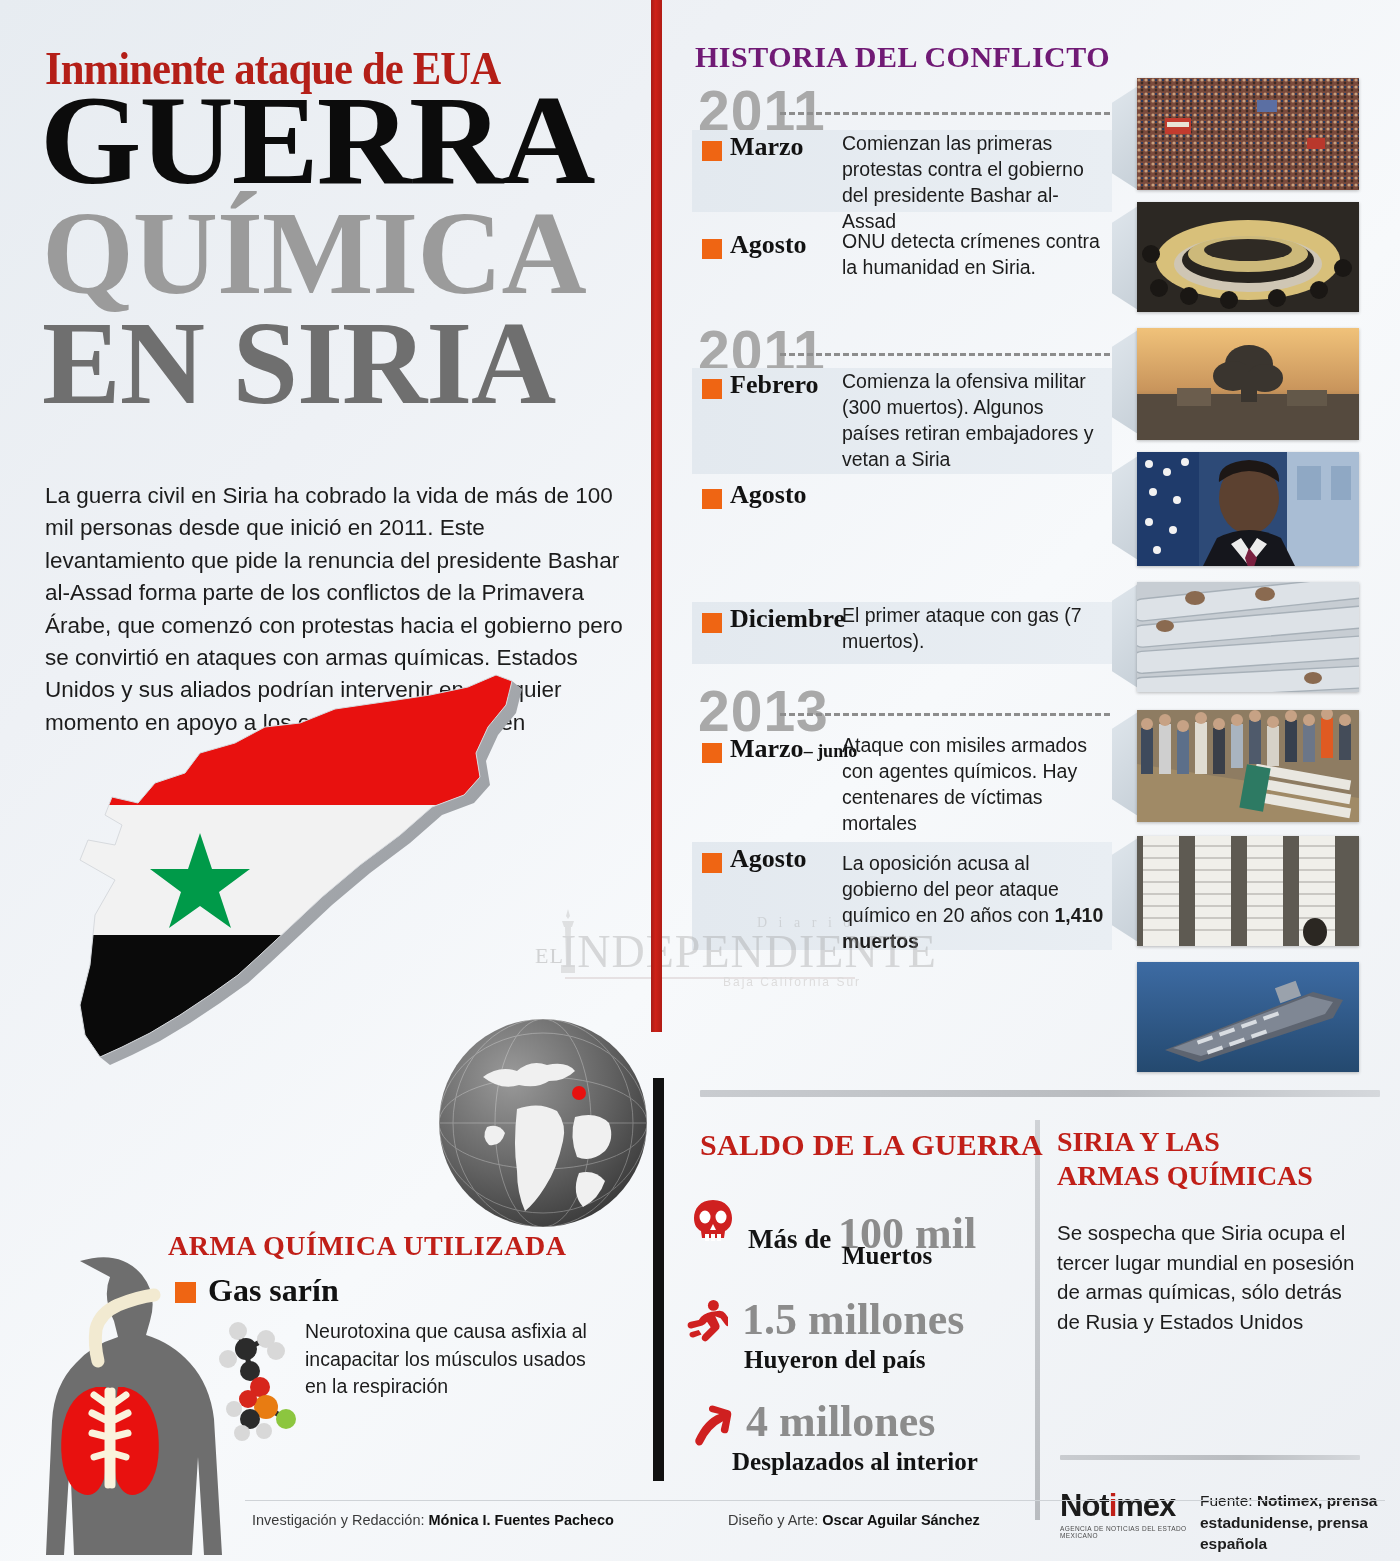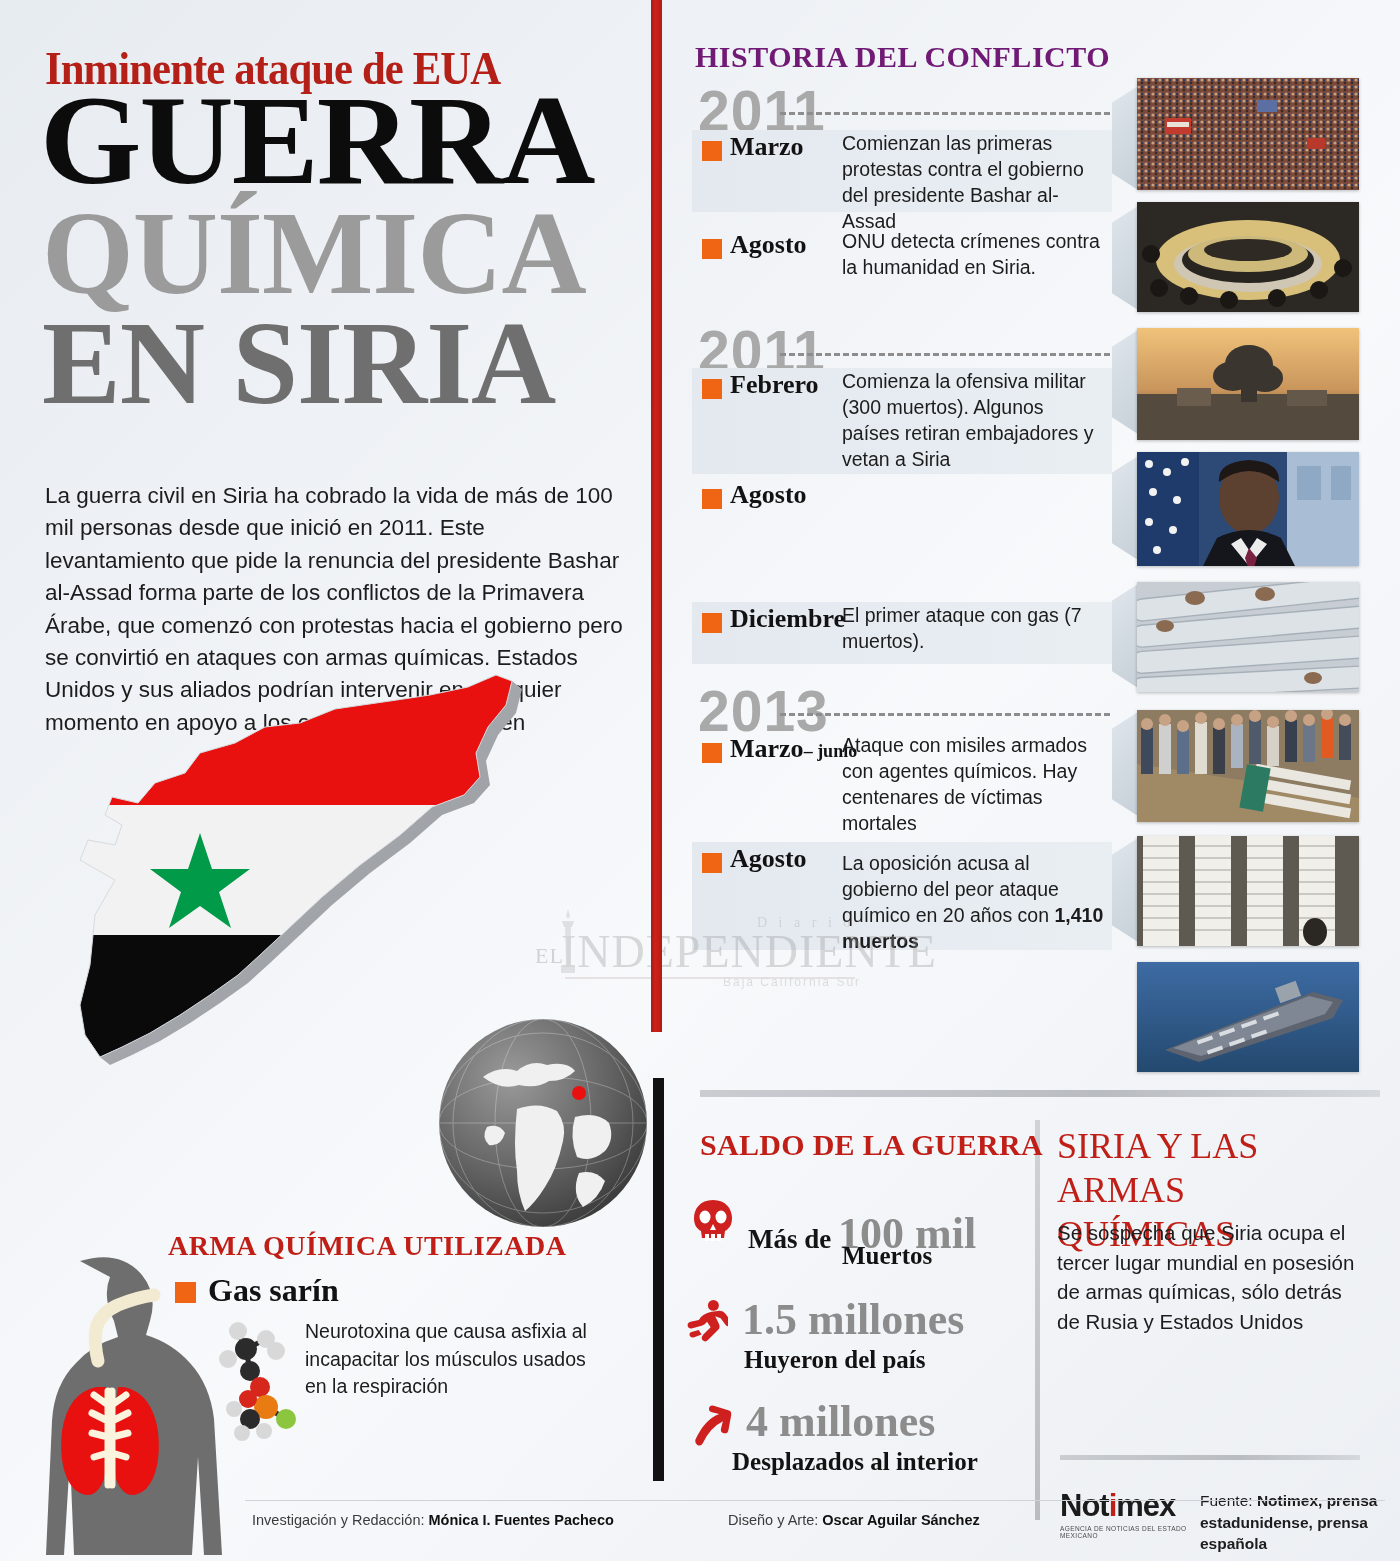--- a/index.html
+++ b/index.html
@@ -116,21 +116,21 @@
   }
   .stat .pre{font-size:27px;color:#141414;}
   .stat .num{font-size:44px;color:#8c8c8c;}
   .stat .sub{
     position:absolute;font-family:"Liberation Serif",serif;font-weight:bold;font-size:25px;color:#121212;white-space:nowrap;
   }
 
   
   .sq-title{
     position:absolute;left:1057px;top:1125px;width:300px;
-    font-family:"Liberation Serif",serif;font-weight:normal;font-size:36px;line-height:1.22;color:#c01f18;
+    font-family:"Liberation Serif",serif;font-weight:bold;font-size:28px;line-height:1.22;color:#c01f18;
   }
   .sq-body{position:absolute;left:1057px;top:1218px;width:300px;font-size:20.5px;line-height:1.45;color:#1c1c1c;}
 
   .notimex{position:absolute;left:1060px;top:1488px;width:130px;}
   .nmx-word{font-family:"Liberation Sans",sans-serif;font-weight:bold;font-size:31px;color:#1b1b1b;letter-spacing:-1px;}
   .nmx-word .i{color:#c01f18;}
   .nmx-sub{font-size:6.5px;color:#4a4a4a;letter-spacing:.4px;margin-top:1px;}
   .fuente{position:absolute;left:1200px;top:1490px;width:185px;font-size:15.5px;line-height:1.4;color:#1c1c1c;}
   .fuente b{font-weight:bold;}
 

